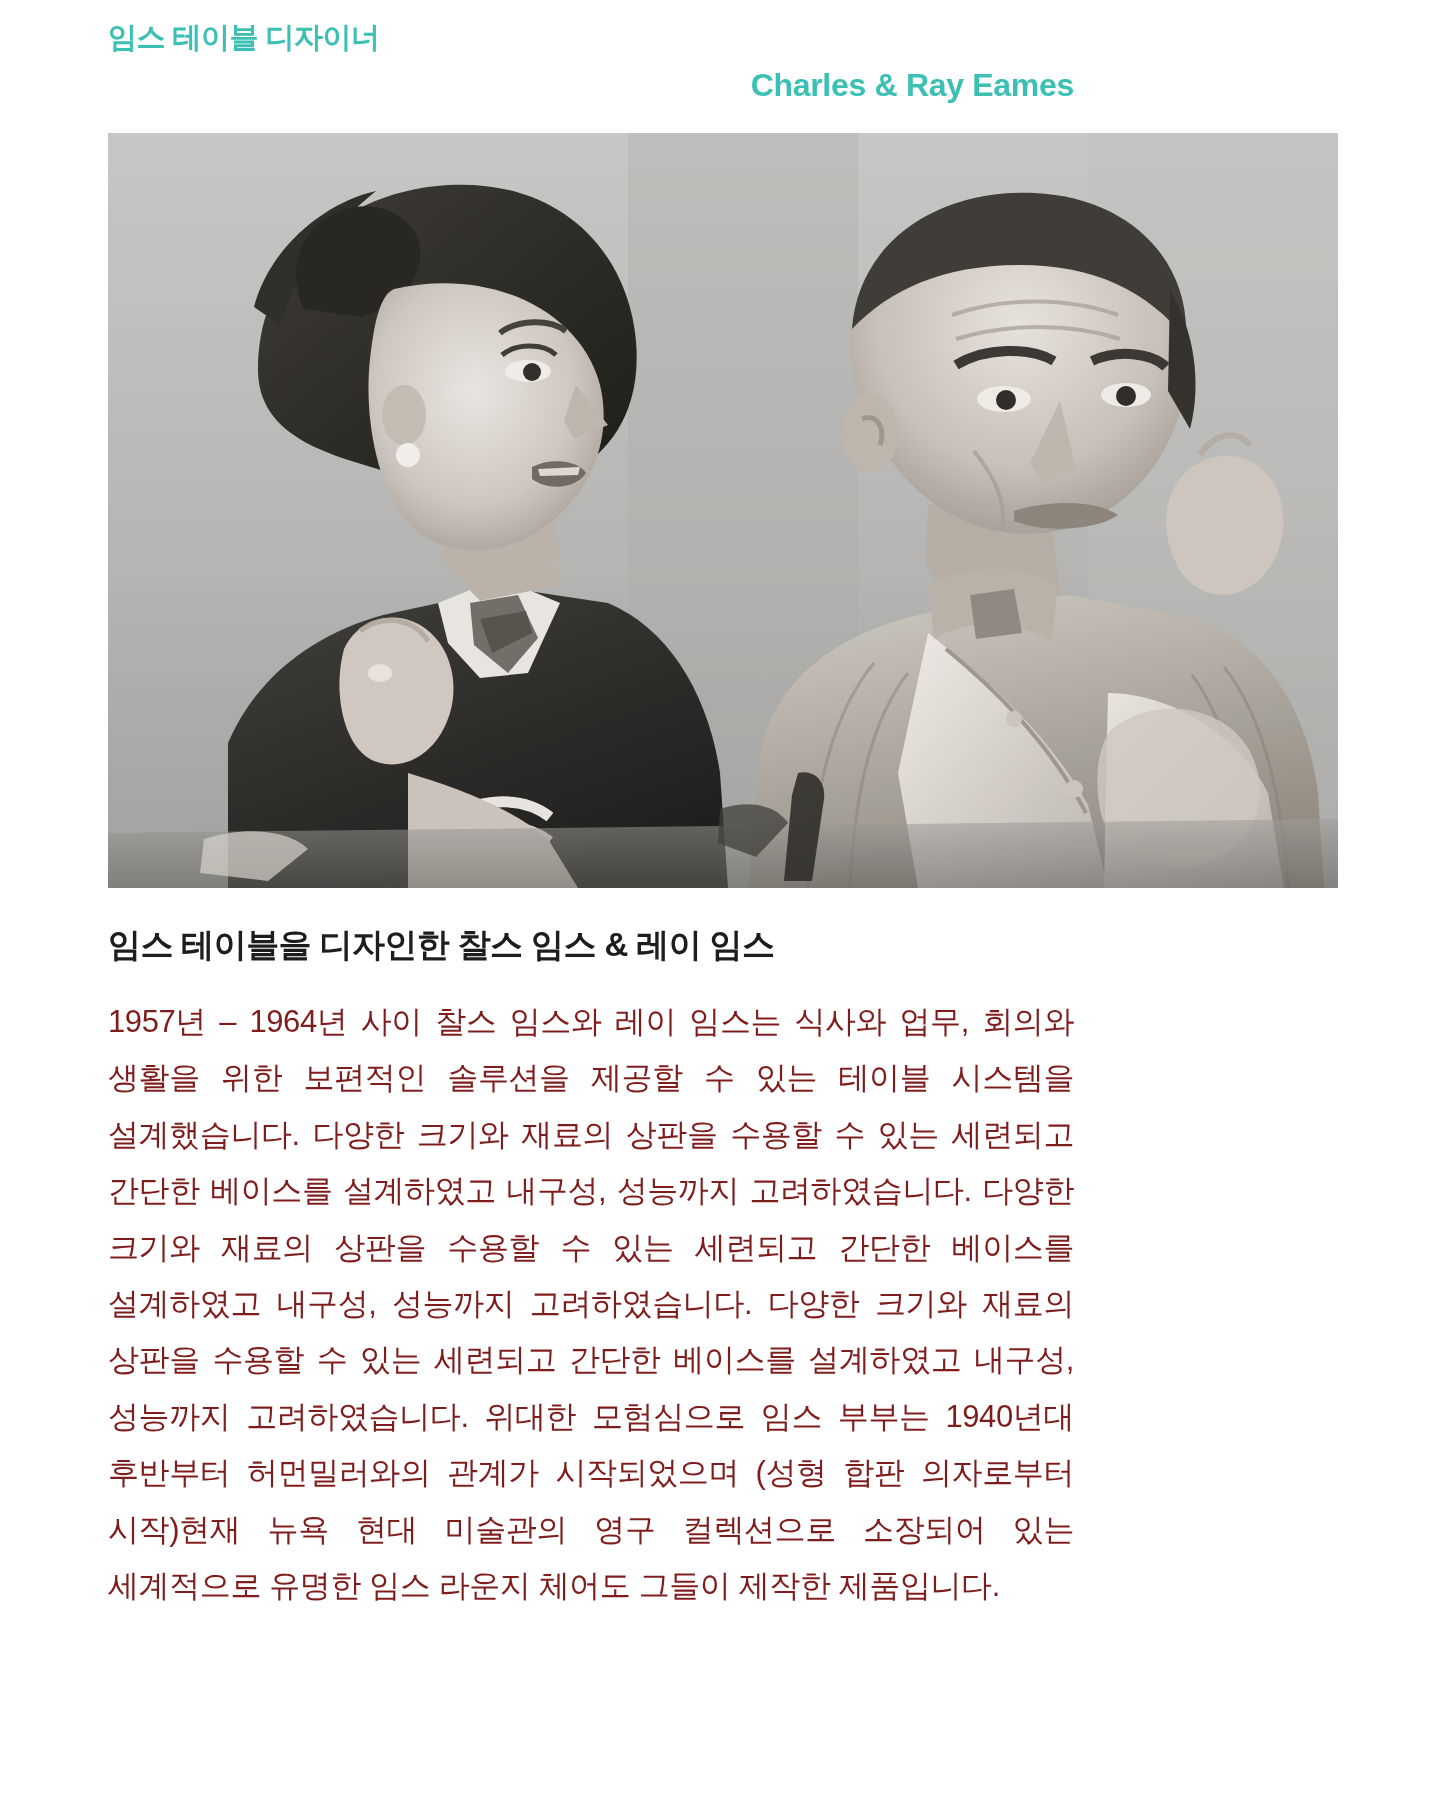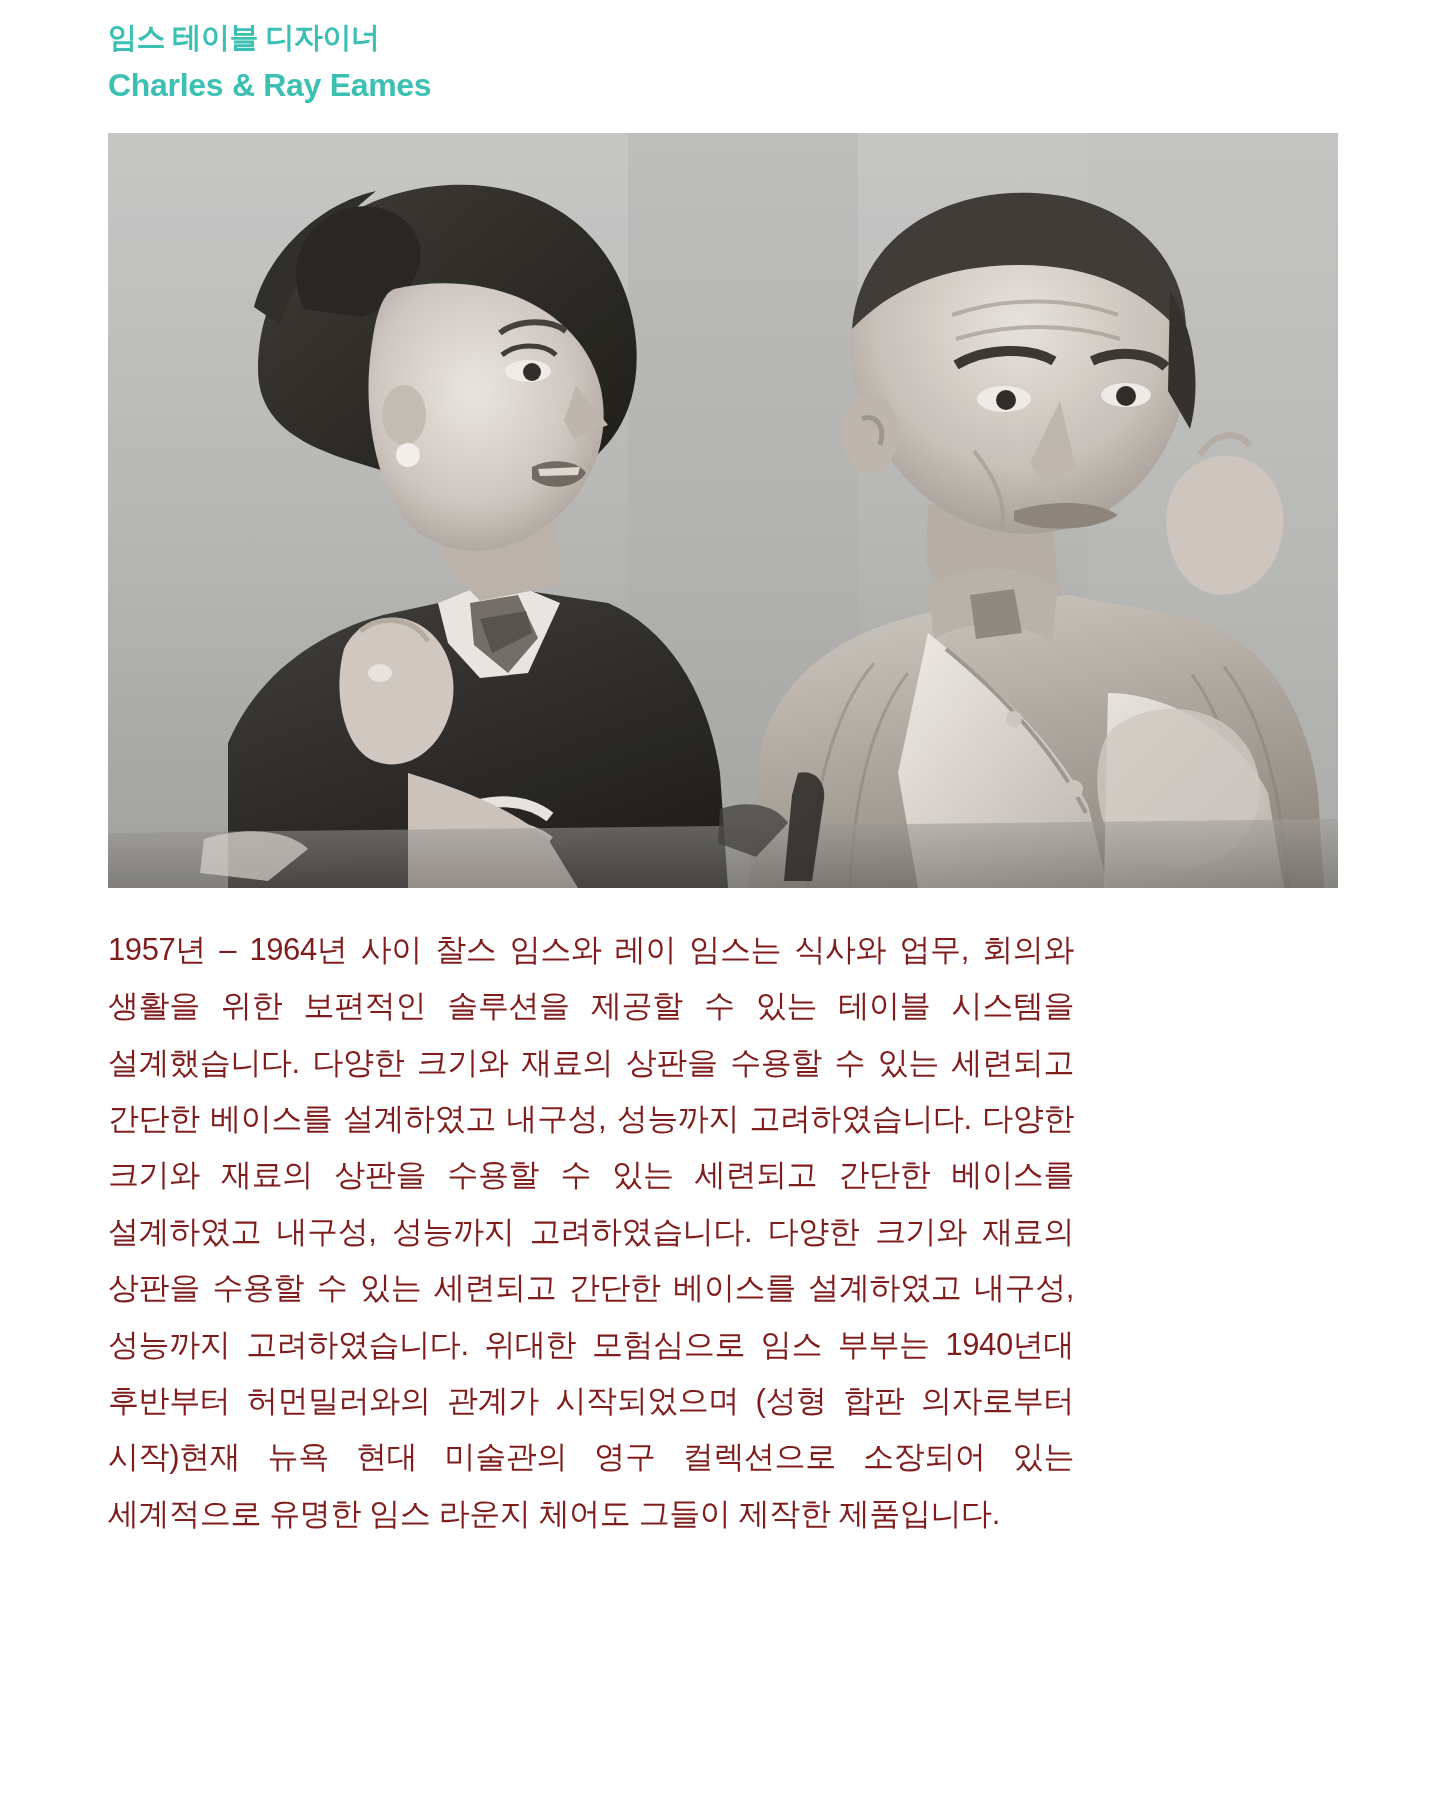--- a/index.html
+++ b/index.html
@@ -26,20 +26,21 @@
     line-height: 1.35;
     margin: 0 0 8px 0;
   }
   .designer-name {
     color: #3cc0b4;
     font-size: 32px;
     font-weight: 700;
     letter-spacing: -0.3px;
     line-height: 1.3;
     margin: 0 0 26px 0;
+    text-align: right;
   }
   .photo-frame {
     width: 1230px;
     height: 755px;
     overflow: hidden;
     position: relative;
     background: #8d8d8d;
     margin: 0 0 34px 0;
   }
   .photo-frame svg {
@@ -218,15 +219,16 @@
       </g>
 
       <path d="M0 700 L1230 686 L1230 755 L0 755 Z" fill="url(#tableGrad)" opacity="0.55"></path>
       <path d="M690 640 C706 636 718 648 716 666 L704 748 L676 748 L684 662 Z" fill="#2a2825" opacity="0.9"></path>
       <path d="M612 676 C640 666 668 672 680 690 L648 724 L610 710 Z" fill="#3b3935" opacity="0.75"></path>
       <path d="M96 706 C140 692 182 698 200 716 L160 748 L92 740 Z" fill="#d6d2cb" opacity="0.7"></path>
       <rect x="0" y="0" width="1230" height="755" fill="#ffffff" opacity="0.03"></rect>
     </svg>
   </div>
 
+  <h3 class="article-title">임스 테이블을 디자인한 찰스 임스 &amp;  레이 임스</h3>
   <p class="article-body">1957년 – 1964년 사이 찰스 임스와 레이 임스는 식사와 업무, 회의와 생활을 위한 보편적인 솔루션을 제공할 수 있는 테이블 시스템을 설계했습니다. 다양한 크기와 재료의 상판을 수용할 수 있는 세련되고 간단한 베이스를 설계하였고 내구성, 성능까지 고려하였습니다. 다양한 크기와 재료의 상판을 수용할 수 있는 세련되고 간단한 베이스를 설계하였고 내구성, 성능까지 고려하였습니다. 다양한 크기와 재료의 상판을 수용할 수 있는 세련되고 간단한 베이스를 설계하였고 내구성, 성능까지 고려하였습니다. 위대한 모험심으로 임스 부부는 1940년대 후반부터 허먼밀러와의 관계가 시작되었으며 (성형 합판 의자로부터 시작)현재 뉴욕 현대 미술관의 영구 컬렉션으로 소장되어 있는 세계적으로 유명한 임스 라운지 체어도 그들이 제작한 제품입니다.</p>
 
 </div>
 
 </body></html>

